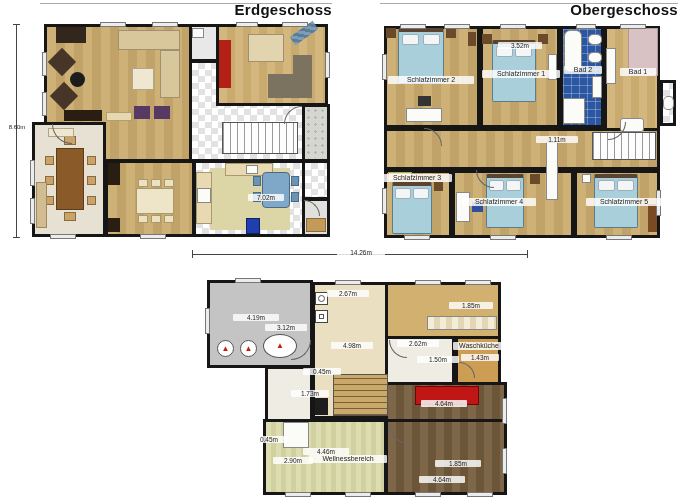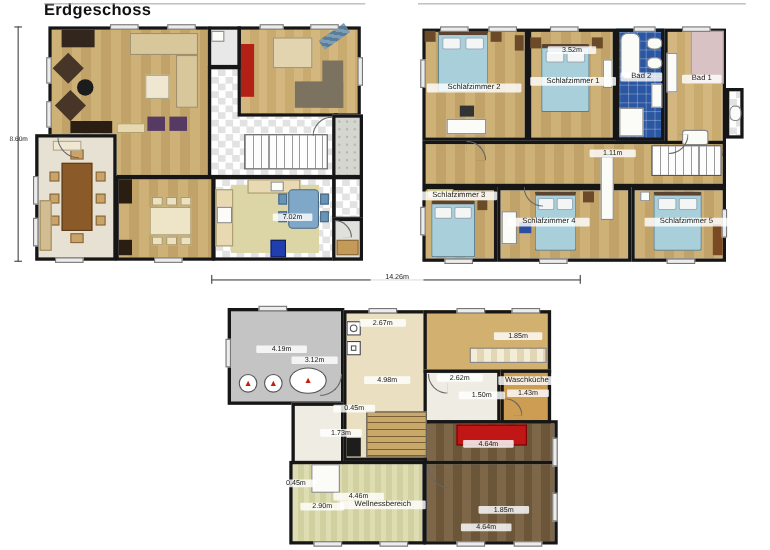--- a/index.html
+++ b/index.html
@@ -1,19 +1,19 @@
 <!DOCTYPE html>
 <html><head>
 <meta charset="utf-8">
 <style>
   html,body{margin:0;padding:0;background:#fff;}
   #canvas{position:relative;width:700px;height:500px;background:#fff;overflow:hidden;
           font-family:"Liberation Sans",sans-serif;color:#111;}
   .plan{position:absolute;}
-  .title{position:absolute;font-weight:bold;font-size:15px;text-align:left;color:#111;letter-spacing:.3px;}
+  .title{position:absolute;font-weight:bold;font-size:15px;text-align:right;color:#111;letter-spacing:.3px;}
   .room{position:absolute;border:3px solid #161616;box-sizing:border-box;}
   .fur{position:absolute;box-sizing:border-box;}
   .lbl{position:absolute;font-size:6.5px;line-height:1.15;background:rgba(255,255,255,.82);
        color:#222;text-align:center;white-space:nowrap;padding:0 1px;border-radius:1px;z-index:6;}
   .rlbl{font-size:7px;}
   .nobg{background:transparent;}
   .wood{background:repeating-linear-gradient(90deg,#cdb176 0 9px,#c1a369 9px 18px);}
   .wood2{background:repeating-linear-gradient(90deg,#d4b77f 0 8px,#c9aa6f 8px 16px);}
   .darkwood{background:repeating-linear-gradient(90deg,#7d6748 0 8px,#6b5639 8px 16px);}
   .cream{background:#eadfc0;}
@@ -146,20 +146,21 @@
     <div class="win" style="left:2px;top:30px;width:5px;height:24px;"></div>
     <div class="win" style="left:2px;top:70px;width:5px;height:24px;"></div>
     <div class="win" style="left:-10px;top:138px;width:5px;height:26px;"></div>
     <div class="win" style="left:-10px;top:176px;width:5px;height:26px;"></div>
     <div class="win" style="left:10px;top:212px;width:26px;height:5px;"></div>
     <div class="win" style="left:100px;top:212px;width:26px;height:5px;"></div>
     <div class="win" style="left:285px;top:30px;width:5px;height:26px;"></div>
   </div>
 
   <div class="topdim" style="left:380px;top:3px;width:298px;"></div>
+  <div class="title" style="left:380px;top:1px;width:298px;">Obergeschoss</div>
 
   <div class="plan" style="left:380px;top:24px;width:298px;height:216px;">
 
     <div class="room wood" style="left:4px;top:2px;width:96px;height:102px;"></div>
     <div class="room wood" style="left:100px;top:2px;width:80px;height:102px;"></div>
     <div class="room bluetile" style="left:180px;top:2px;width:44px;height:102px;"></div>
     <div class="room wood2" style="left:224px;top:2px;width:56px;height:116px;"></div>
     <div class="room checker" style="left:280px;top:56px;width:16px;height:46px;"></div>
     <div class="room wood" style="left:4px;top:104px;width:276px;height:42px;"></div>
     <div class="room wood" style="left:4px;top:146px;width:68px;height:68px;"></div>

